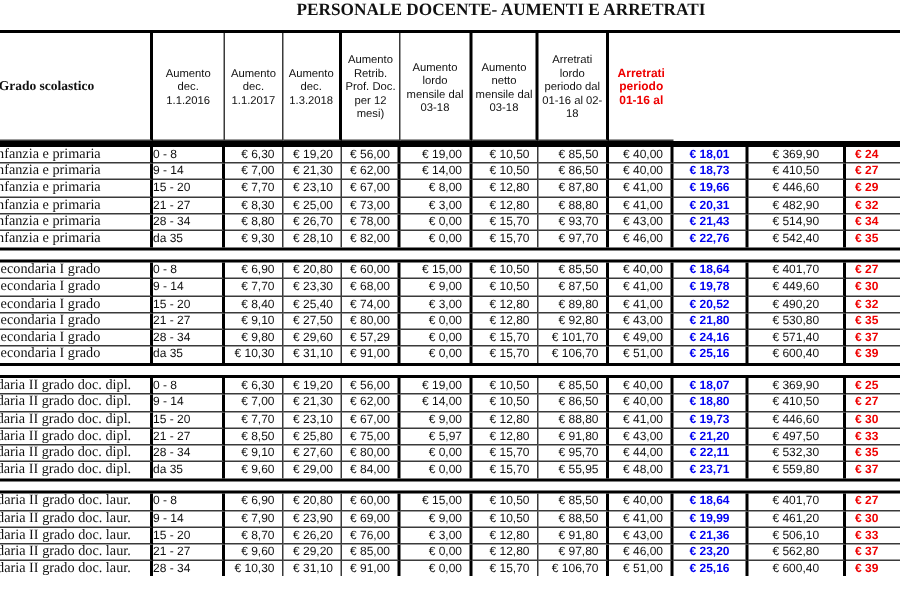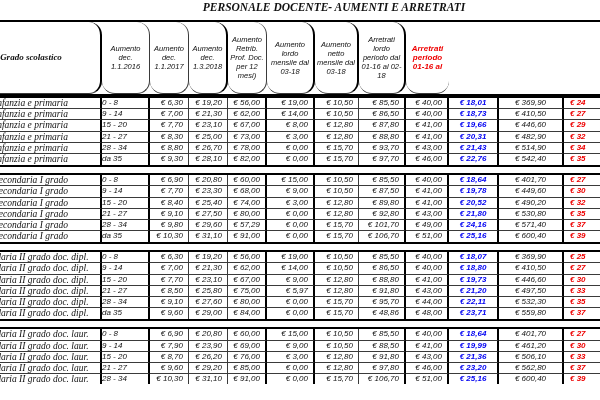--- a/index.html
+++ b/index.html
@@ -1,18 +1,18 @@
 <!DOCTYPE html>
 <html><head>
 <meta charset="utf-8">
 <style>
   html,body{margin:0;padding:0;}
   body{width:600px;height:400px;overflow:hidden;background:#fff;
        font-family:"Liberation Sans",sans-serif;-webkit-font-smoothing:antialiased;}
-  .stage{position:relative;width:600px;height:384px;overflow:hidden;font-style:italic;}
+  .stage{position:relative;width:600px;height:384px;overflow:hidden;}
   .title{position:absolute;top:1px;left:0;width:600px;text-align:center;text-indent:68px;
          font-family:"Liberation Serif","DejaVu Serif",serif;font-weight:bold;
          font-size:11.5px;color:#111;white-space:nowrap;}
   .tablewrap{position:absolute;left:-40px;top:20px;width:690px;}
   .grid{display:grid;box-sizing:border-box;
         grid-template-columns:140px 48px 39px 39px 39px 48px 44px 47px 43px 50px 65px 88px;
         border:2px solid #000;background:#fff;}
   .block{margin-bottom:6px;}
   .cell{box-sizing:border-box;height:11.2px;line-height:10.4px;font-size:8px;color:#101010;
         border-right:1px solid #3a3a3a;border-bottom:1px solid #3a3a3a;
@@ -24,21 +24,21 @@
   
   .c0{font-family:"Liberation Serif","DejaVu Serif",serif;font-size:9.5px;text-align:center;}
   .c1{}
   .c2,.c3,.c4,.c5,.c6,.c7,.c8{text-align:right;padding-right:5px;}
   .c9{text-align:center;font-weight:bold;color:#0000f2;}
   .c10{text-align:center;}
   .c11{text-align:left;padding-left:6px;font-weight:bold;color:#ee0000;}
   
   .hc{height:72px;display:flex;align-items:center;justify-content:center;text-align:center;
       font-size:7.5px;line-height:9px;color:#101010;white-space:normal;overflow:hidden;
-      padding:1px 2px;font-weight:normal;font-family:"Liberation Sans",sans-serif;border-radius:13px;}
+      padding:1px 2px;font-weight:normal;font-family:"Liberation Sans",sans-serif;}
   .hc.c0{font-weight:bold;font-size:9px;font-family:"Liberation Serif","DejaVu Serif",serif;}
   .hc.c9{color:#0000f2;font-weight:bold;}
   .hc.c11{color:#ee0000;font-weight:bold;font-size:8px;}
 </style>
 </head>
 <body>
 
 <div class="stage">
   <div class="title">PERSONALE DOCENTE- AUMENTI E ARRETRATI</div>
 
@@ -264,21 +264,21 @@
           <div class="cell c9">€ 22,11</div>
           <div class="cell c10">€ 532,30</div>
           <div class="cell c11">€ 35</div>
           <div class="cell c0 last">Secondaria II grado doc. dipl.</div>
           <div class="cell c1 last">da 35</div>
           <div class="cell c2 last">€ 9,60</div>
           <div class="cell c3 last">€ 29,00</div>
           <div class="cell c4 last">€ 84,00</div>
           <div class="cell c5 last">€ 0,00</div>
           <div class="cell c6 last">€ 15,70</div>
-          <div class="cell c7 last">€ 48,86</div>
+          <div class="cell c7 last">€ 55,95</div>
           <div class="cell c8 last">€ 48,00</div>
           <div class="cell c9 last">€ 23,71</div>
           <div class="cell c10 last">€ 559,80</div>
           <div class="cell c11 last">€ 37</div>
         </div>
         <div class="grid block">
           <div class="cell c0">Secondaria II grado doc. laur.</div>
           <div class="cell c1">0 - 8</div>
           <div class="cell c2">€ 6,90</div>
           <div class="cell c3">€ 20,80</div>

